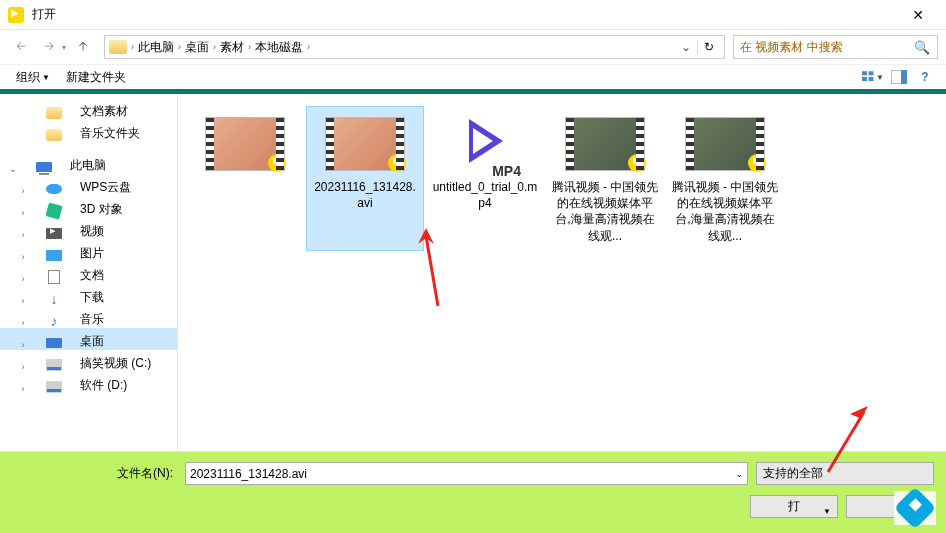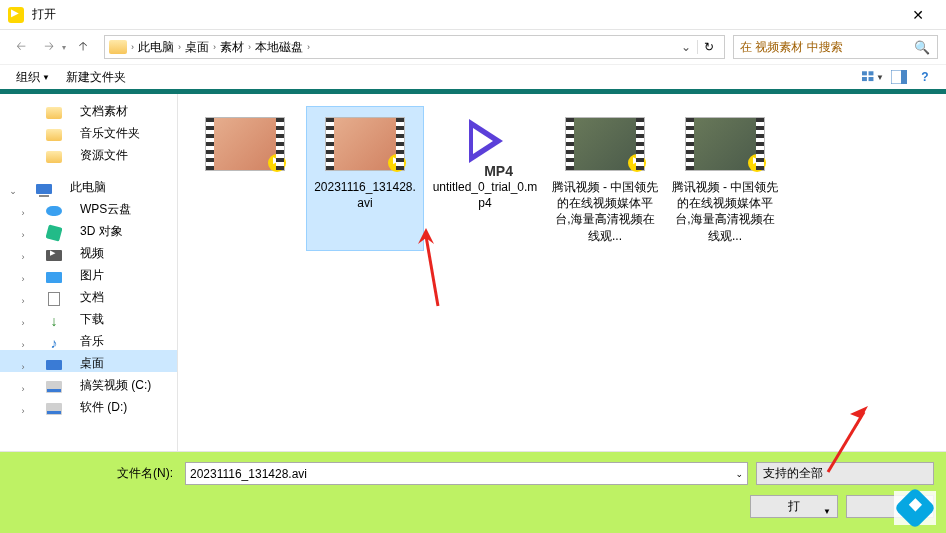--- a/index.html
+++ b/index.html
@@ -65,21 +65,21 @@
 .thumb-folder { background: linear-gradient(#ffe9a8,#f7c65b); border-radius: 4px 4px 2px 2px; width: 70px; height: 50px; }
 .thumb-video { background: linear-gradient(135deg,#e7b090,#d08060); border: 1px solid #bbb; width: 80px; height: 54px; position: relative; }
 .thumb-video::before, .thumb-video::after { content: ""; position: absolute; top: 0; bottom: 0; width: 8px; background: repeating-linear-gradient(#333 0 4px,#fff 4px 8px); }
 .thumb-video::before { left: 0; }
 .thumb-video::after { right: 0; }
 .thumb-video .badge { position: absolute; bottom: -2px; right: -2px; width: 18px; height: 18px; background: #ffd700; border-radius: 50%; }
 .thumb-video .badge::after { content: "▶"; color: #fff; font-size: 9px; position: absolute; left: 5px; top: 1px; }
 .thumb-mp4 { position: relative; }
 .thumb-mp4 .tri { width: 0; height: 0; border-left: 34px solid #5b3fd9; border-top: 22px solid transparent; border-bottom: 22px solid transparent; position: absolute; left: 28px; top: 6px; }
 .thumb-mp4 .tri-inner { width: 0; height: 0; border-left: 20px solid #fff; border-top: 13px solid transparent; border-bottom: 13px solid transparent; position: absolute; left: 32px; top: 15px; }
-.thumb-mp4 .mp4-label { position: absolute; bottom: -4px; right: 16px; font-size: 14px; font-weight: bold; color: #333; }
+.thumb-mp4 .mp4-label { position: absolute; bottom: -4px; right: 8px; font-size: 14px; font-weight: bold; color: #333; }
 .thumb-video.tencent { background: linear-gradient(135deg,#6a7a5a,#4a5a4a); }
 
 
 .bottompanel { border-top: 1px solid #e5e5e5; background: #bef264; padding: 10px 12px; height: 82px; }
 .filerow { display: flex; align-items: center; gap: 8px; margin-bottom: 10px; }
 .filerow .lbl { width: 165px; text-align: right; padding-right: 4px; }
 .filerow .fname { flex: 1; height: 23px; border: 1px solid #aaa; background: #fff; padding: 0 4px; display: flex; align-items: center; }
 .filerow .fname .caret { margin-left: auto; font-size: 9px; }
 .filerow .filter { width: 178px; height: 23px; border: 1px solid #aaa; background: #e8e8e8; padding: 0 6px; display: flex; align-items: center; overflow: hidden; white-space: nowrap; }
 .btnrow { display: flex; justify-content: flex-end; gap: 8px; }
@@ -168,27 +168,20 @@
         </span>
         <span>文档素材</span>
       </div>
     <div class="tree-item">
         <span class="exp"></span>
         <span class="ico">
           <span class="ico-folder"></span>
         </span>
         <span>音乐文件夹</span>
       </div>
-    <div class="tree-item">
-        <span class="exp"></span>
-        <span class="ico">
-          <span class="ico-folder"></span>
-        </span>
-        <span>资源文件</span>
-      </div>
     <div style="height:10px"></div>
     <div class="tree-item root">
         <span class="exp">⌄</span>
         <span class="ico">
           <span class="ico-pc"></span>
         </span>
         <span>此电脑</span>
       </div>
     <div id="pc-children">
         <div class="tree-item">

